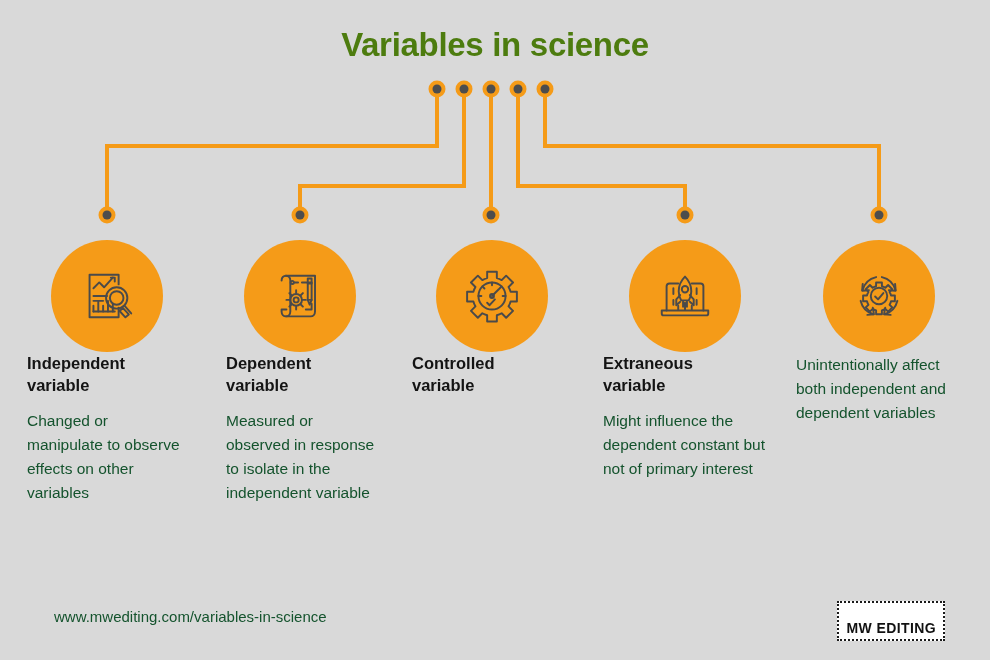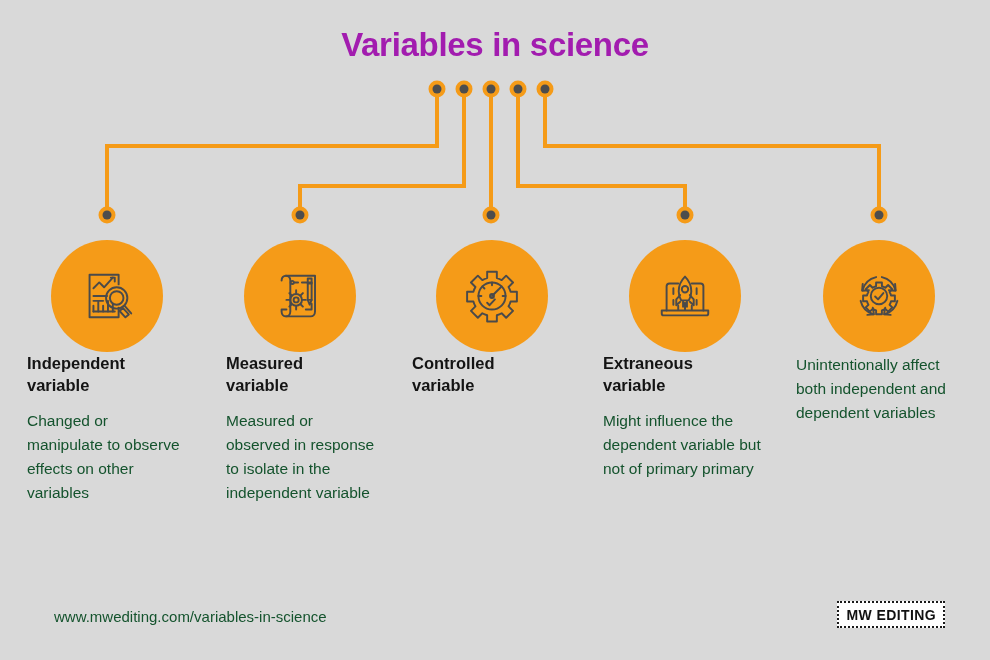--- a/index.html
+++ b/index.html
@@ -23,21 +23,21 @@
   }
   .title {
     position: absolute;
     top: 26px;
     left: 0;
     width: 990px;
     text-align: center;
     font-size: 33px;
     font-weight: bold;
     letter-spacing: -0.3px;
-    color: #a21caf;
+    color: #4d7c0f;
   }
   
   .connectors {
     position: absolute;
     top: 0;
     left: 0;
     width: 990px;
     height: 240px;
   }
   
@@ -81,21 +81,21 @@
     left: 54px;
     top: 608px;
     font-size: 15px;
     color: #14532d;
   }
   .logo {
     position: absolute;
     right: 45px;
     top: 601px;
     border: 2px dotted #1a1a1a;
-    padding: 4px 7px 3px 7px;
+    padding: 17px 7px 3px 7px;
     background: #ffffff;
   }
   .logo-text {
     font-size: 14px;
     font-weight: bold;
     letter-spacing: 0.4px;
     color: #111111;
     white-space: nowrap;
   }
 </style>
@@ -226,39 +226,39 @@
   <div class="col" style="left:27px; width:160px;">
     <div class="col-head">
       <span>Independent</span><br>
       <span>variable</span>
     </div>
     <p class="col-body">Changed or manipulate to observe effects on other variables</p>
   </div>
 
   <div class="col" style="left:226px; width:150px;">
     <div class="col-head">
-      <span>Measured</span><br>
+      <span>Dependent</span><br>
       <span>variable</span>
     </div>
     <p class="col-body">Measured or observed in response to isolate in the independent variable</p>
   </div>
 
   <div class="col" style="left:412px; width:160px;">
     <div class="col-head">
       <span>Controlled</span><br>
       <span>variable</span>
     </div>
   </div>
 
   <div class="col" style="left:603px; width:168px;">
     <div class="col-head">
       <span>Extraneous</span><br>
       <span>variable</span>
     </div>
-    <p class="col-body">Might influence the dependent variable but not of primary primary</p>
+    <p class="col-body">Might influence the dependent constant but not of primary interest</p>
   </div>
 
   <div class="col" style="left:796px; width:172px;">
     <p class="col-body">Unintentionally affect both independent and dependent variables</p>
   </div>
 
   <div class="site-url">www.mwediting.com/variables-in-science</div>
 
   <div class="logo">
     <div class="logo-text">MW EDITING</div>

